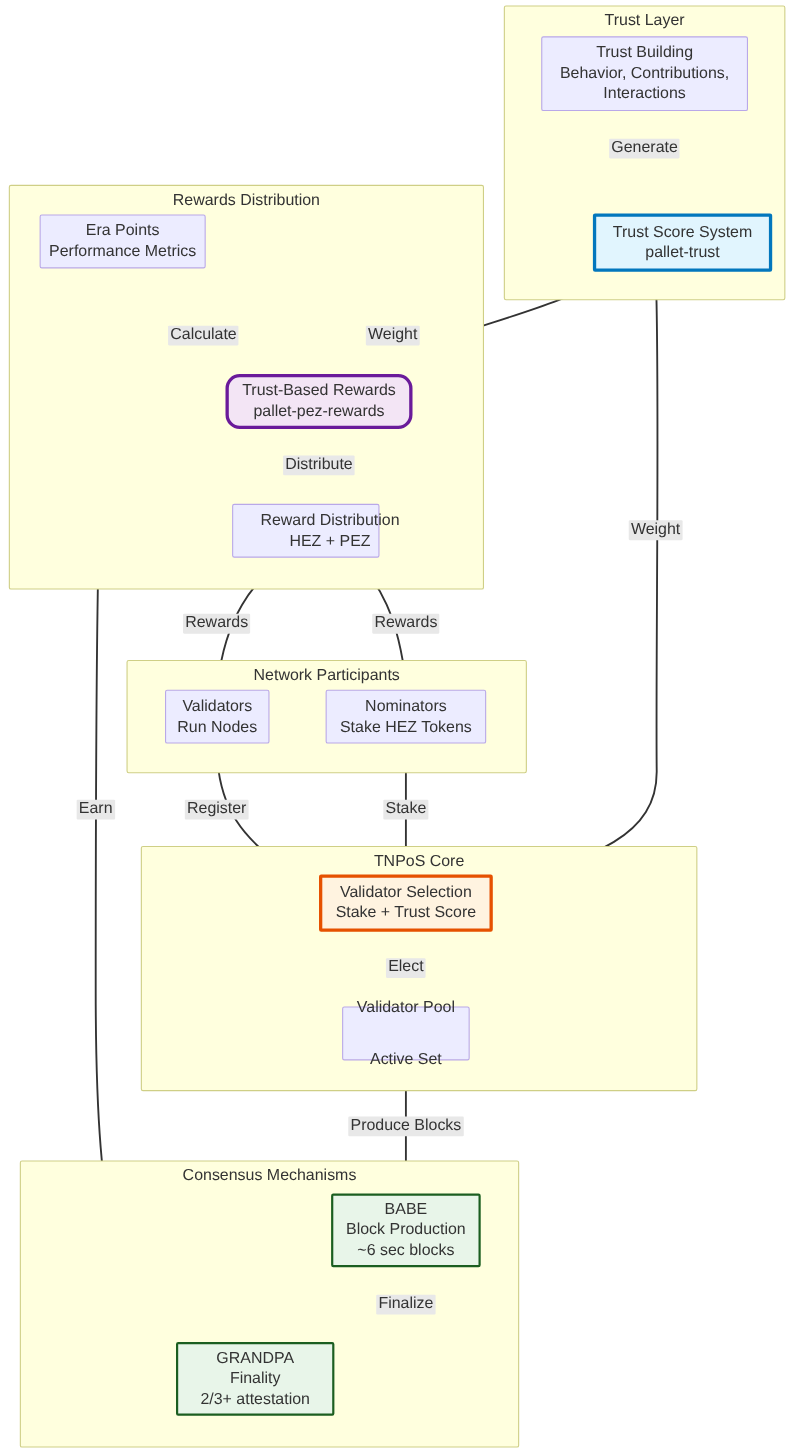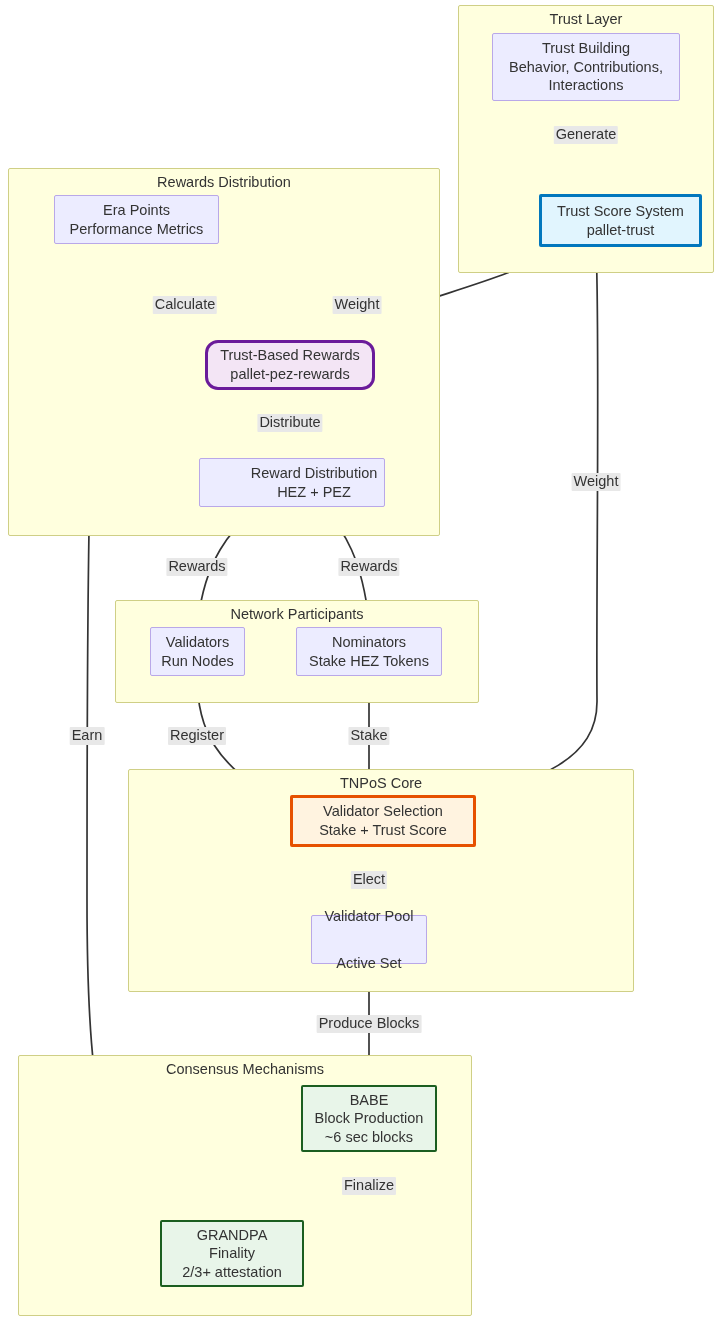--- a/index.html
+++ b/index.html
@@ -135,41 +135,41 @@
 
   <div class="node node-default" id="nd-0" style="left: 492px; top: 33px; width: 188px; height: 68px;">
       <span class="line">Trust Building</span>
       <span class="line">Behavior, Contributions,</span>
       <span class="line">Interactions</span>
     </div>
   <div class="node node-trust" id="nd-1" style="left: 505px; top: 194px; width: 163px; height: 53px;">
       <span class="line">Trust Score System</span>
       <span class="line">pallet-trust</span>
     </div>
-  <div class="node node-default" id="nd-2" style="left: 54px; top: 195px; width: 165px; height: 49px;">
+  <div class="node node-default" id="nd-2" style="left: 36px; top: 195px; width: 151px; height: 49px;">
       <span class="line">Era Points</span>
       <span class="line">Performance Metrics</span>
     </div>
   <div class="node node-rewards" id="nd-3" style="left: 205px; top: 340px; width: 170px; height: 50px; border-radius: 13px;">
       <span class="line">Trust-Based Rewards</span>
       <span class="line">pallet-pez-rewards</span>
     </div>
-  <div class="node node-default" id="nd-4" style="left: 199px; top: 458px; width: 186px; height: 49px; padding-left: 44px;">
+  <div class="node node-default" id="nd-4" style="left: 211px; top: 458px; width: 134px; height: 49px; padding-left: 44px;">
       <span class="line">Reward Distribution</span>
       <span class="line">HEZ + PEZ</span>
     </div>
   <div class="node node-default" id="nd-5" style="left: 150px; top: 627px; width: 95px; height: 49px;">
       <span class="line">Validators</span>
       <span class="line">Run Nodes</span>
     </div>
   <div class="node node-default" id="nd-6" style="left: 296px; top: 627px; width: 146px; height: 49px;">
       <span class="line">Nominators</span>
       <span class="line">Stake HEZ Tokens</span>
     </div>
-  <div class="node node-selection" id="nd-7" style="left: 290px; top: 795px; width: 186px; height: 52px;">
+  <div class="node node-selection" id="nd-7" style="left: 290px; top: 795px; width: 158px; height: 52px;">
       <span class="line">Validator Selection</span>
       <span class="line">Stake + Trust Score</span>
     </div>
   <div class="node node-default" id="nd-8" style="left: 311px; top: 915px; width: 116px; height: 49px; gap: 28px;">
       <span class="line">Validator Pool</span>
       <span class="line">Active Set</span>
     </div>
   <div class="node node-consensus" id="nd-9" style="left: 301px; top: 1085px; width: 136px; height: 67px;">
       <span class="line">BABE</span>
       <span class="line">Block Production</span>

